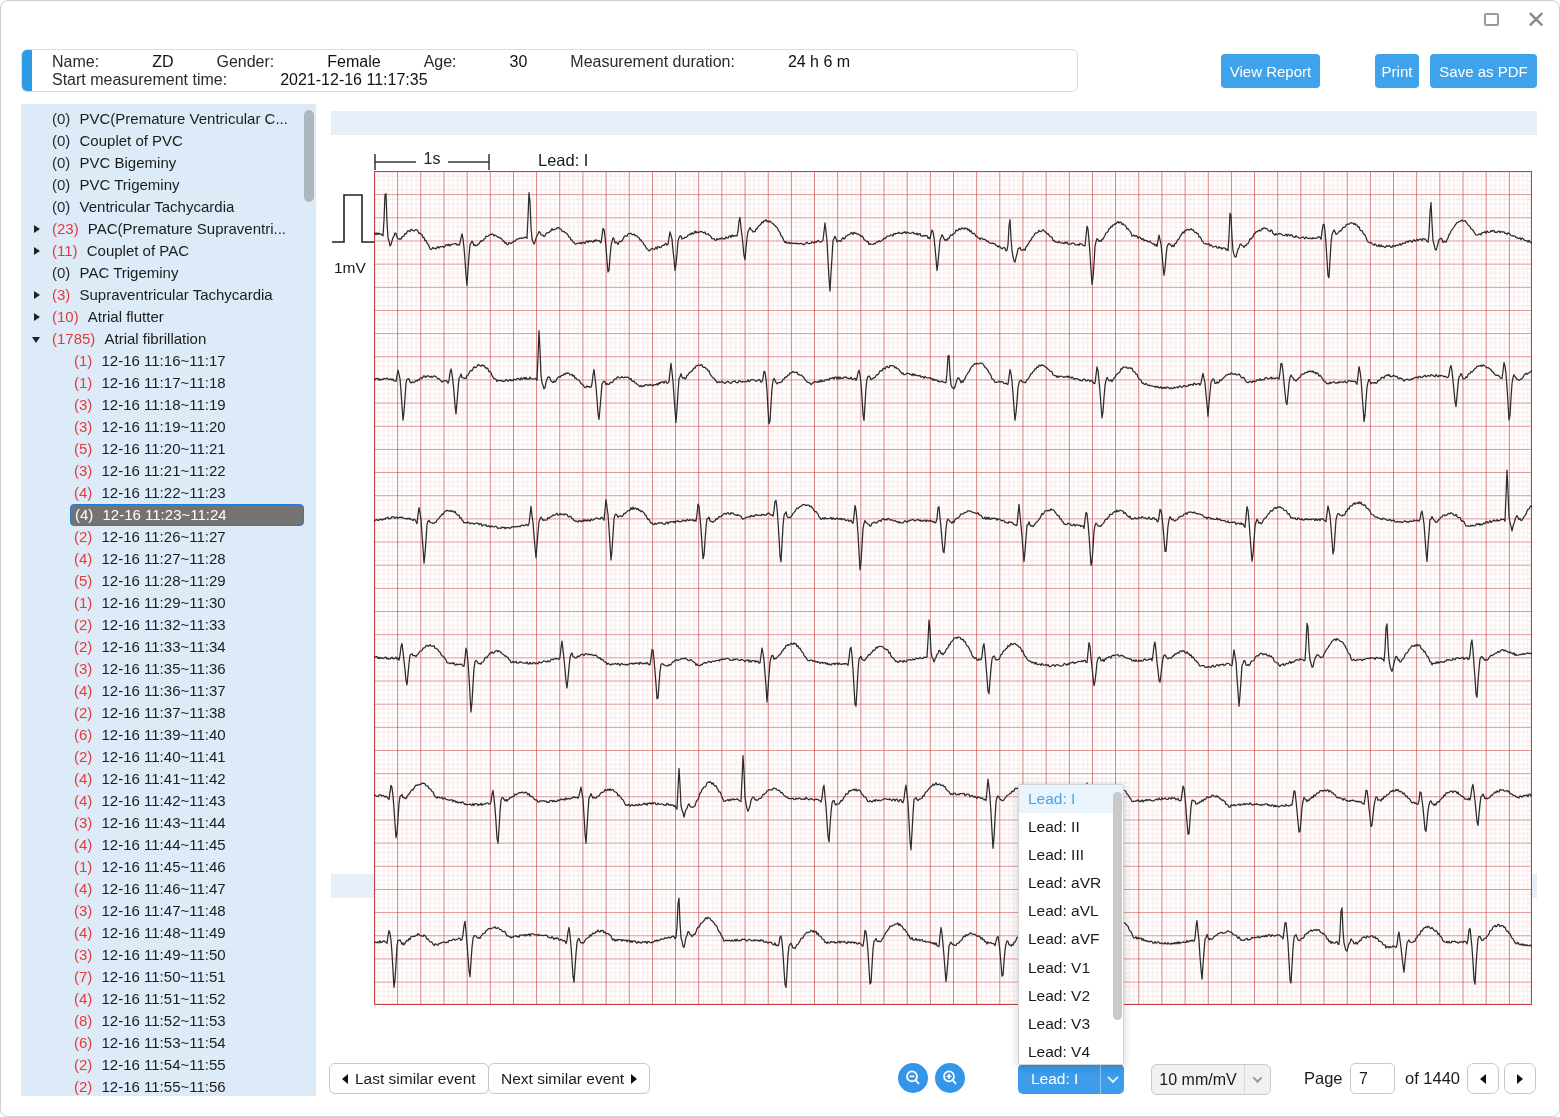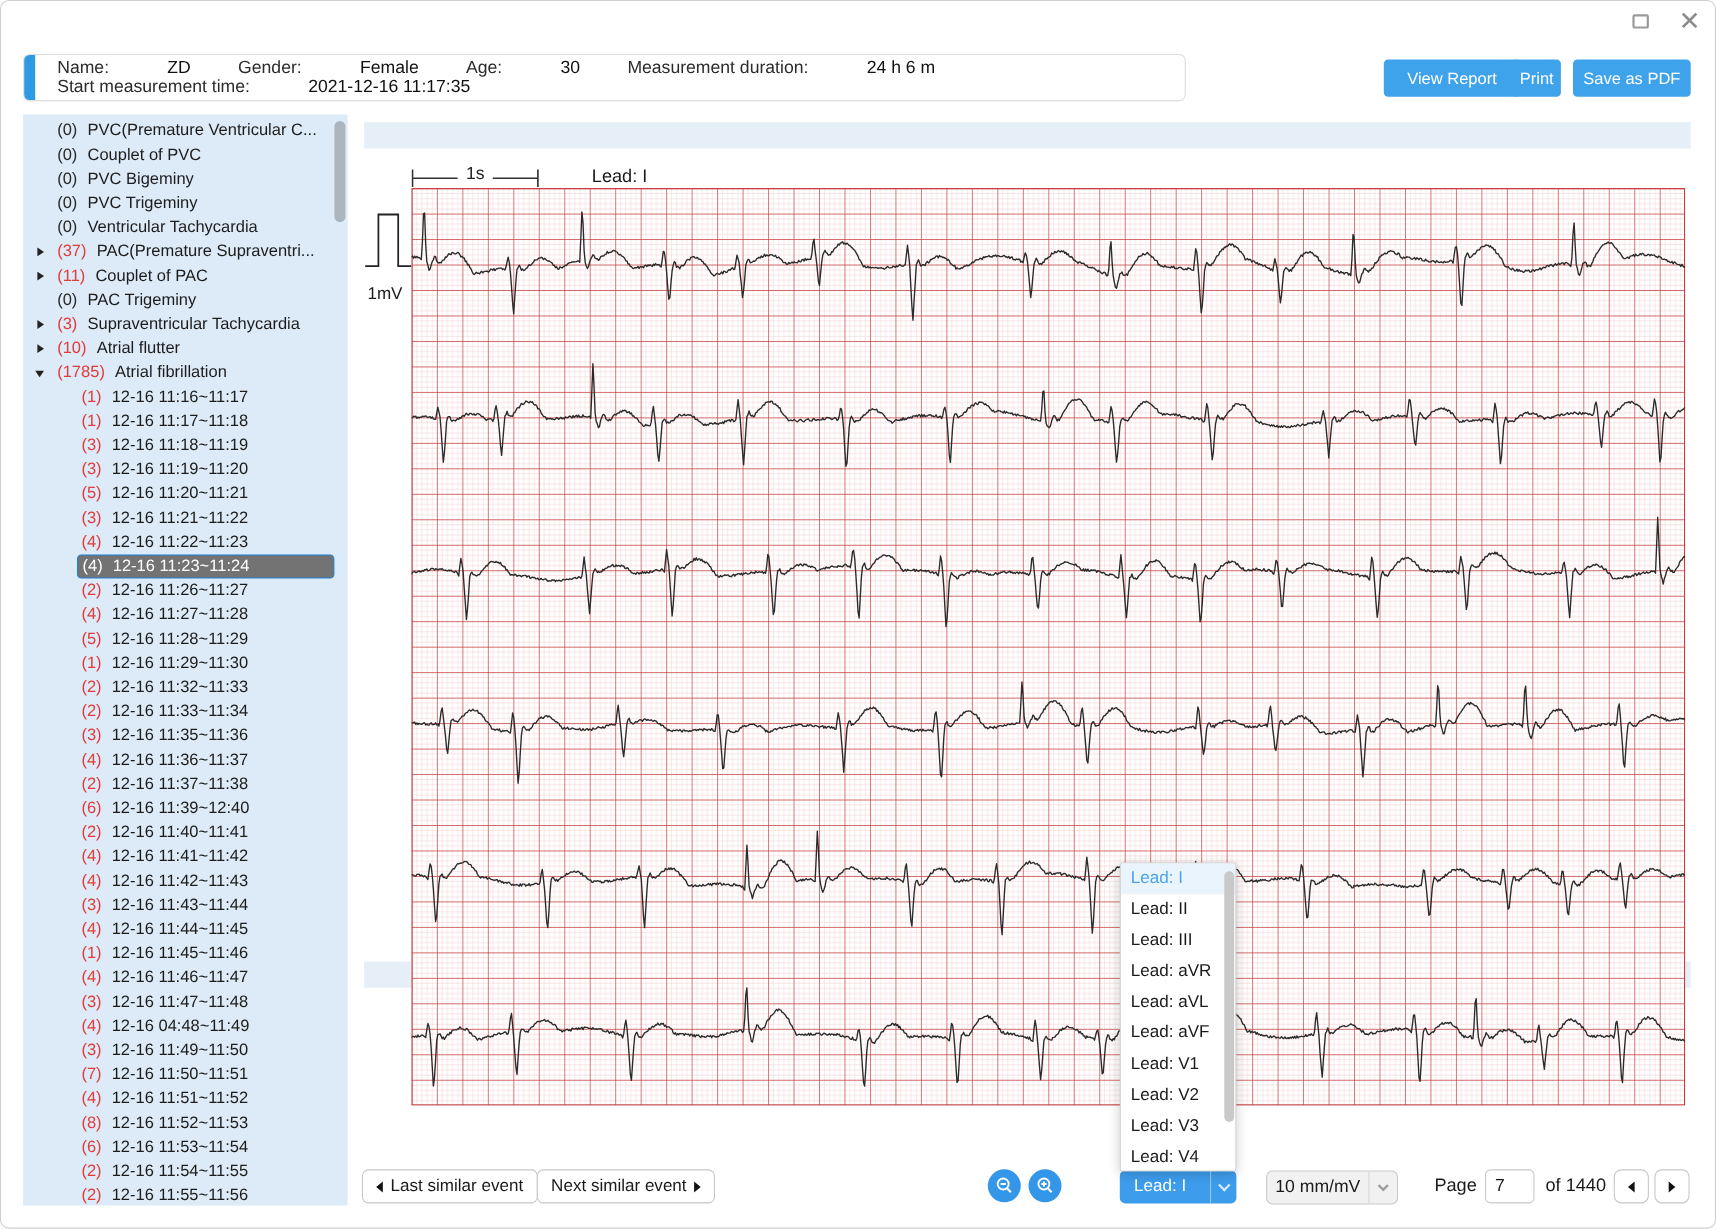--- a/index.html
+++ b/index.html
@@ -18,21 +18,21 @@
               background:#fff; border:1px solid #dcdcdc; border-radius:6px; display:flex;
               align-items:center; padding-left:30px; }
   .info-accent { position:absolute; left:0; top:0; width:10px; height:41px;
                  background:#2d9ae3; border-radius:5px 0 0 5px; }
   .field { display:inline-flex; align-items:baseline; margin-right:43px; white-space:nowrap;gap:42px; }
   .f-label { font-size:16px; color:#2b2b2b; margin-right:11px; }
   .f-value { font-size:16px; color:#111; }
 
   .hdr-btn { position:absolute; top:53px; height:34px; background:#3fa3ec; color:#fff;
              border:none; border-radius:4px; font-size:15px; font-family:inherit; cursor:pointer; }
-  .btn-report { left:1257px; width:124px; }
+  .btn-report { left:1220px; width:99px; }
   .btn-print  { left:1374px; width:44px;  }
   .btn-pdf    { left:1429px; width:107px;text-align:center; }
 
   
   .sidebar { position:absolute; left:20px; top:103px; width:295px; height:992px;
              background:#dcebf7; overflow:hidden; padding-top:4px; }
   .tree-item { position:relative; height:22px; line-height:22px; font-size:15px;
                color:#1c1c1c; padding-left:31px; white-space:nowrap; cursor:pointer; }
   .arrow { position:absolute; left:13px; top:6px; width:0; height:0; }
   .arrow.tri-r { border-left:6px solid #222; border-top:4.5px solid transparent; border-bottom:4.5px solid transparent; top:7px; }
@@ -171,21 +171,21 @@
     <span class="count count-zero">(0)</span>
     <span class="label">PVC Trigeminy</span>
   </div>
         <div class="tree-item">
     
     <span class="count count-zero">(0)</span>
     <span class="label">Ventricular Tachycardia</span>
   </div>
         <div class="tree-item">
     <span class="arrow tri-r"></span>
-    <span class="count count-red">(37)</span>
+    <span class="count count-red">(23)</span>
     <span class="label">PAC(Premature Supraventri...</span>
   </div>
         <div class="tree-item">
     <span class="arrow tri-r"></span>
     <span class="count count-red">(11)</span>
     <span class="label">Couplet of PAC</span>
   </div>
         <div class="tree-item">
     
     <span class="count count-zero">(0)</span>
@@ -269,21 +269,21 @@
         <div class="event-item">
     <span class="count count-red">(4)</span>
     <span class="label">12-16 11:36~11:37</span>
   </div>
         <div class="event-item">
     <span class="count count-red">(2)</span>
     <span class="label">12-16 11:37~11:38</span>
   </div>
         <div class="event-item">
     <span class="count count-red">(6)</span>
-    <span class="label">12-16 11:39~12:40</span>
+    <span class="label">12-16 11:39~11:40</span>
   </div>
         <div class="event-item">
     <span class="count count-red">(2)</span>
     <span class="label">12-16 11:40~11:41</span>
   </div>
         <div class="event-item">
     <span class="count count-red">(4)</span>
     <span class="label">12-16 11:41~11:42</span>
   </div>
         <div class="event-item">
@@ -305,21 +305,21 @@
         <div class="event-item">
     <span class="count count-red">(4)</span>
     <span class="label">12-16 11:46~11:47</span>
   </div>
         <div class="event-item">
     <span class="count count-red">(3)</span>
     <span class="label">12-16 11:47~11:48</span>
   </div>
         <div class="event-item">
     <span class="count count-red">(4)</span>
-    <span class="label">12-16 04:48~11:49</span>
+    <span class="label">12-16 11:48~11:49</span>
   </div>
         <div class="event-item">
     <span class="count count-red">(3)</span>
     <span class="label">12-16 11:49~11:50</span>
   </div>
         <div class="event-item">
     <span class="count count-red">(7)</span>
     <span class="label">12-16 11:50~11:51</span>
   </div>
         <div class="event-item">

